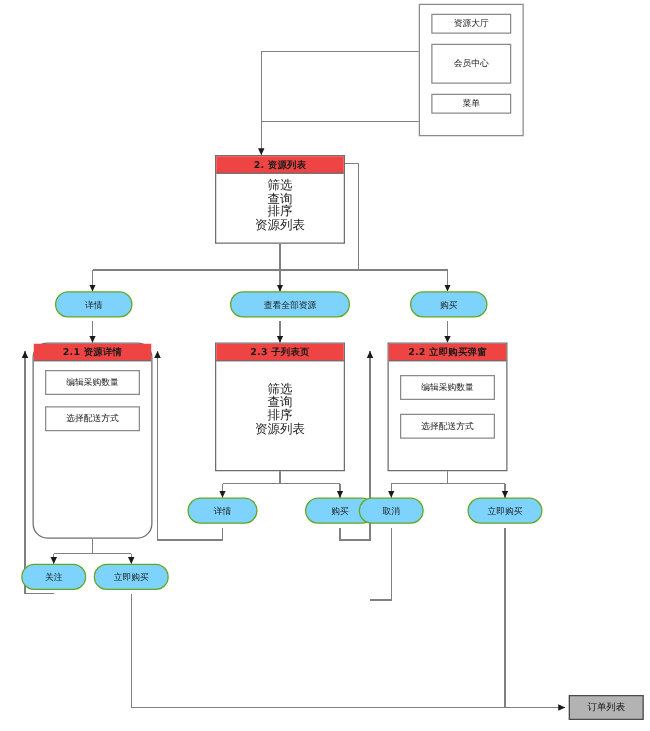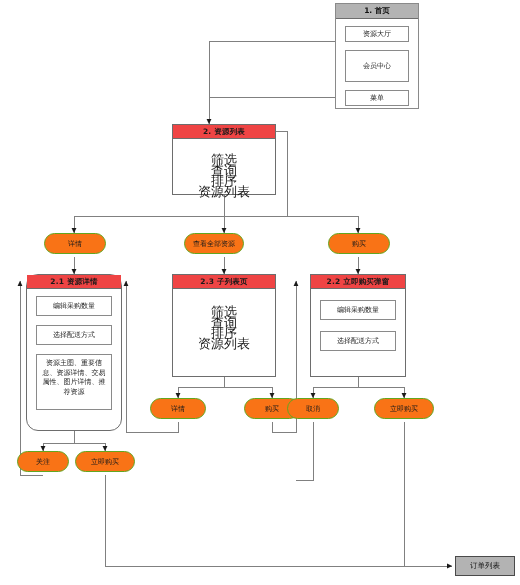--- a/index.html
+++ b/index.html
@@ -48,45 +48,45 @@
   .proc-body {
     padding: 6px 5px;
     display: flex;
     flex-direction: column;
     align-items: center;
     gap: 7px;
   }
   
   .textlist {
     text-align: center;
-    font-size: 13px;
+    font-size: 10px;
     color: #1a1a1a;
     line-height: 10.5px;
-    padding: 16px 0 6px 0;
+    padding: 5px 0 6px 0;
   }
   
   .subbox {
     border: 1px solid #8a8a8a;
     background: #ffffff;
     text-align: center;
     font-size: 7px;
     color: #1a1a1a;
     box-sizing: border-box;
     width: 100%;
     padding: 4px 2px;
     line-height: 10px;
   }
   .subbox.tall {
     line-height: 9.5px;
     padding: 4px 4px;
     text-align: center;
   }
   
   .pill {
-    background: #f97316;
+    background: #7dd3fc;
     border: 1px solid #63a61f;
     border-radius: 999px;
     text-align: center;
     color: #1b1b1b;
     font-size: 7px;
     display: flex;
     align-items: center;
     justify-content: center;
     box-sizing: border-box;
   }
@@ -179,24 +179,20 @@
 
       <path d="M404,422 L404,566"></path>
 
       <path d="M287,216 L287,131 L252,131" marker-end="url(#arrow)"></path>
 
       <path d="M118,281 L118,281"></path>
     </g>
   </svg>
 
   <div class="node outerframe" style="left:335px; top:3px; width:84px; height:106px;">
-    <div style="background:#b3b3b3; border-bottom:1px solid #6d6d6d; height:14px; line-height:14px;
-                text-align:center; font-size:7.5px; font-weight:bold; color:#111;">
-      <span>1. 首页</span>
-    </div>
     <div style="padding:7px 9px; display:flex; flex-direction:column; gap:8px;">
       <div class="whitebox" style="height:16px;">
         <span>资源大厅</span>
       </div>
       <div class="whitebox" style="height:32px;">
         <span>会员中心</span>
       </div>
       <div class="whitebox" style="height:16px;">
         <span>菜单</span>
       </div>
@@ -211,40 +207,37 @@
       <div>筛选</div>
       <div>查询</div>
       <div>排序</div>
       <div>资源列表</div>
     </div>
   </div>
 
   <div class="node pill" style="left:44px; top:233px; width:62px; height:21px;">
     <span>详情</span>
   </div>
-  <div class="node pill" style="left:184px; top:233px; width:60px; height:21px;font-family:Liberation Mono, monospace;">
+  <div class="node pill" style="left:184px; top:233px; width:96px; height:21px;font-family:Liberation Mono, monospace;">
     <span>查看全部资源</span>
   </div>
   <div class="node pill" style="left:328px; top:233px; width:62px; height:21px;">
     <span>购买</span>
   </div>
 
   <div class="node proc" style="left:26px; top:274px; width:96px; height:157px;border-radius:12px;">
     <div class="proc-head">
       <span>2.1 资源详情</span>
     </div>
     <div class="proc-body" style="padding:7px 9px; gap:9px;">
       <div class="subbox">
         <span>编辑采购数量</span>
       </div>
       <div class="subbox">
         <span>选择配送方式</span>
-      </div>
-      <div class="subbox tall" style="height:56px;">
-        <span>资源主图、重要信息、资源详情、交易属性、图片详情、推荐资源</span>
       </div>
     </div>
   </div>
 
   <div class="node proc" style="left:172px; top:274px; width:104px; height:103px;">
     <div class="proc-head">
       <span>2.3 子列表页</span>
     </div>
     <div class="textlist" style="padding-top:18px;">
       <div>筛选</div>

